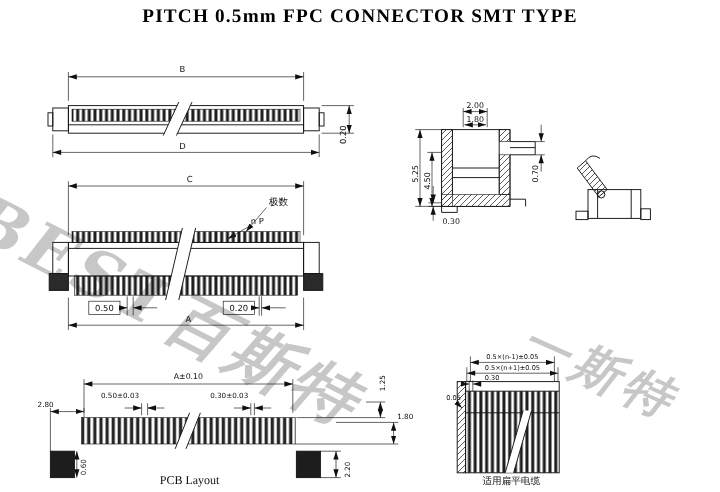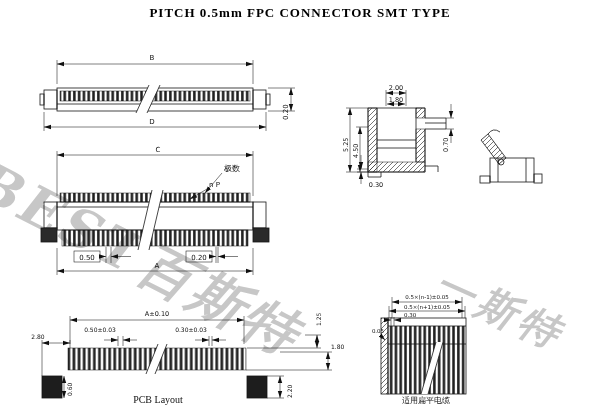--- a/index.html
+++ b/index.html
@@ -1,20 +1,20 @@
 <!DOCTYPE html>
 <html><head>
 <meta charset="utf-8">
 <style>
   * { margin:0; padding:0; box-sizing:border-box; }
   html,body { background:#fff; }
   .sheet { position:relative; width:600px; height:410px; background:#ffffff; overflow:hidden;
            font-family:"DejaVu Sans", sans-serif; }
   .title { position:absolute; top:5px; left:0; width:100%; text-align:center;
-           font-family:"Liberation Serif", serif; font-weight:700; font-size:13px;
+           font-family:"Liberation Serif", serif; font-weight:700; font-size:16px;
            letter-spacing:1px; color:#000; }
   .wm { position:absolute; color:#c7c7c7; font-family:"DejaVu Serif", serif; font-weight:700;
         font-style:italic; pointer-events:none; white-space:nowrap; }
   .wm-left  { left:-4px;  top:146px; font-size:54px; transform:rotate(27deg); transform-origin:0 0; letter-spacing:4px; }
   .wm-right { left:448px; top:256px; font-size:40px; transform:rotate(24deg); transform-origin:0 0; letter-spacing:6px; }
   svg.draw { position:absolute; left:0; top:0; }
   .draw * { stroke:#161616; stroke-width:.8; fill:none; }
   .draw text { stroke:none; fill:#101010; font-size:7px; font-family:"DejaVu Sans", sans-serif; }
   .draw .dl { stroke-width:.55; }
   .draw text.t65 { font-size:6.5px; }

